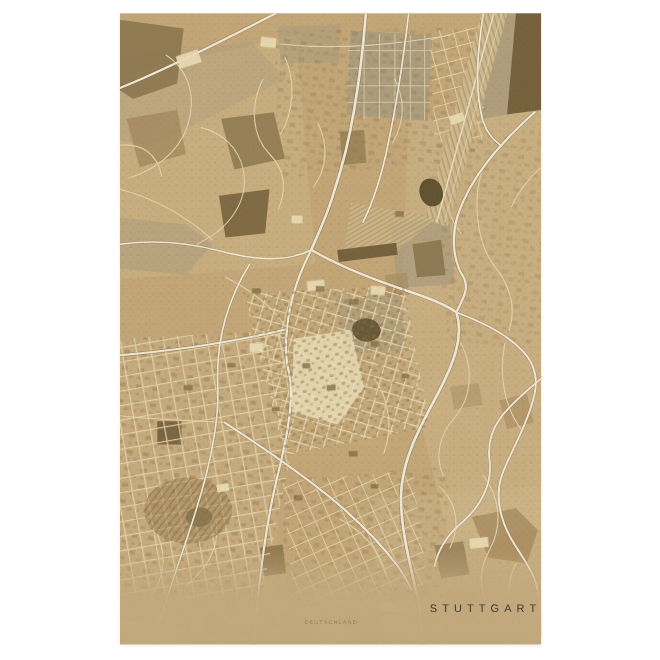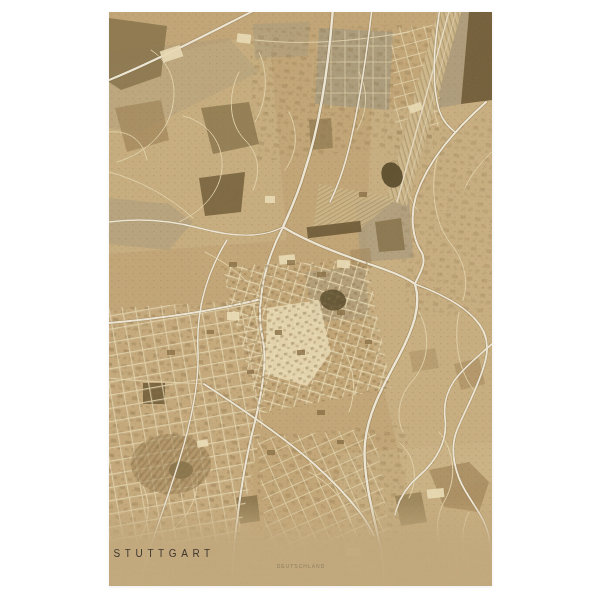--- a/index.html
+++ b/index.html
@@ -1,20 +1,20 @@
 <!DOCTYPE html>
 <html style="--page-bg: #ffffff; --paper: #c7aa7b; --paper-light: #d5bf92; --paper-cream: #f0e3bd; --road-white: #f5efdf; --road-minor: #e9dbb5; --patch-dark: #6b5835; --patch-olive: #857048; --patch-brown: #a3865a; --patch-gray: #ac9e81; --water-dark: #564929; --block-dark: #8a7045; --fade-band: #c6ac80; --title-color: #3f3930; --subtitle-color: #8e7d5e;"><head>
 <meta charset="utf-8">
 <style>
   html,body{margin:0;padding:0;width:600px;height:600px;background:var(--page-bg,#ffffff);overflow:hidden;}
   .stage{position:relative;width:600px;height:600px;background:var(--page-bg,#ffffff);}
   .poster{position:absolute;left:109px;top:12px;width:383px;height:574px;margin:0;box-shadow:0 1px 3px rgba(0,0,0,.08);}
   .poster svg{display:block;width:100%;height:100%;}
   .caption{position:absolute;inset:0;pointer-events:none;}
-  .title{position:absolute;top:536px;left:0;right:0;text-align:left;
+  .title{position:absolute;top:536px;left:0;right:0;text-align:right;
          font-family:"Liberation Sans",sans-serif;font-size:10px;font-weight:400;
          letter-spacing:4.6px;padding-left:4.6px;color:var(--title-color,#3f3930);}
   .subtitle{position:absolute;top:551px;left:0;right:0;text-align:center;
          font-family:"Liberation Sans",sans-serif;font-size:5px;font-weight:400;
          letter-spacing:1px;padding-left:1px;color:var(--subtitle-color,#8e7d5e);opacity:.95;}
   
   .f-paper{fill:var(--paper,#c7aa7b);} .f-plight{fill:var(--paper-light,#d5bf92);}
   .f-cream{fill:var(--paper-cream,#f0e3bd);} .f-dark{fill:var(--patch-dark,#6b5835);}
   .f-olive{fill:var(--patch-olive,#857048);} .f-brown{fill:var(--patch-brown,#a3865a);}
   .f-gray{fill:var(--patch-gray,#ac9e81);} .f-water{fill:var(--water-dark,#564929);}

